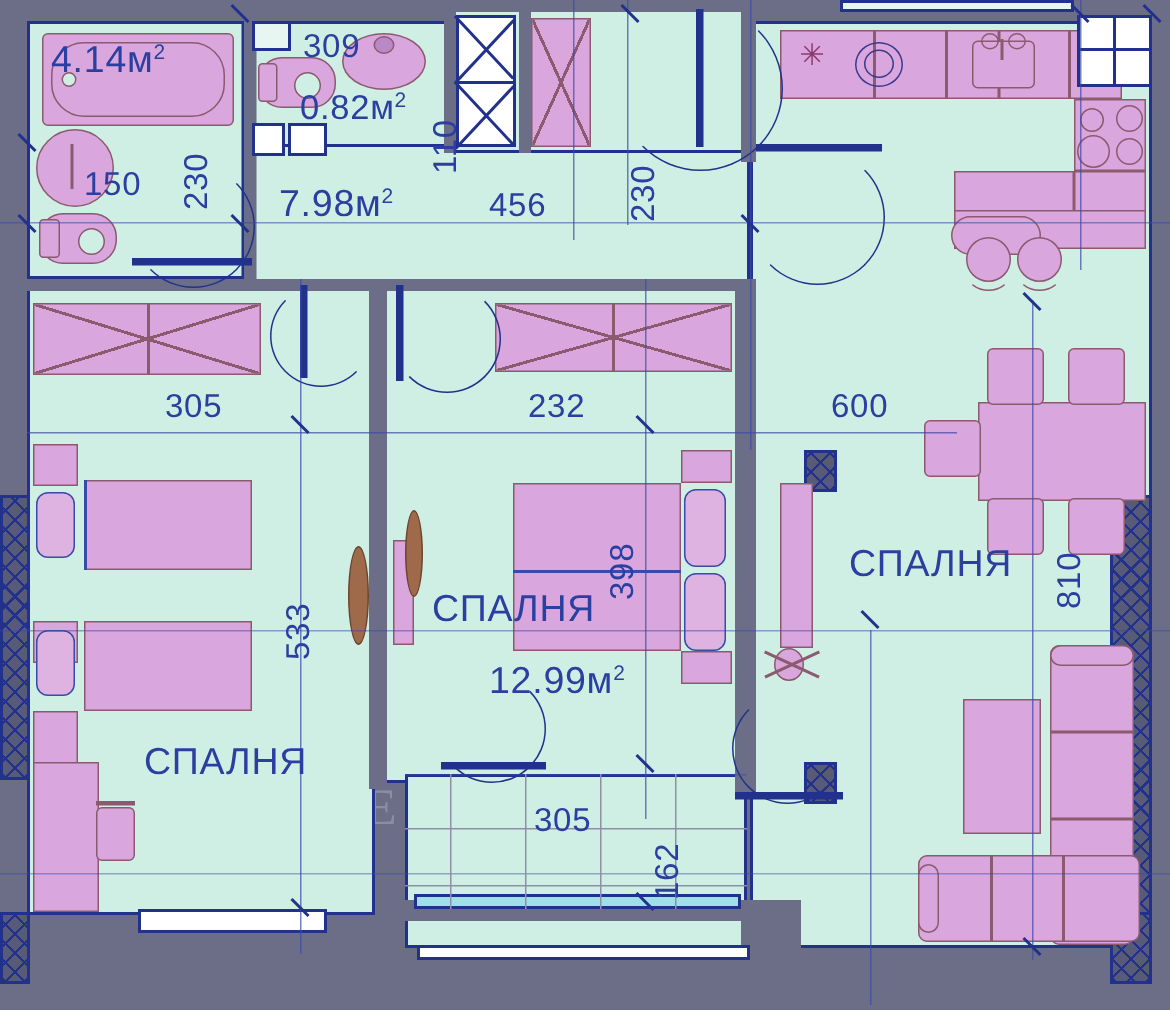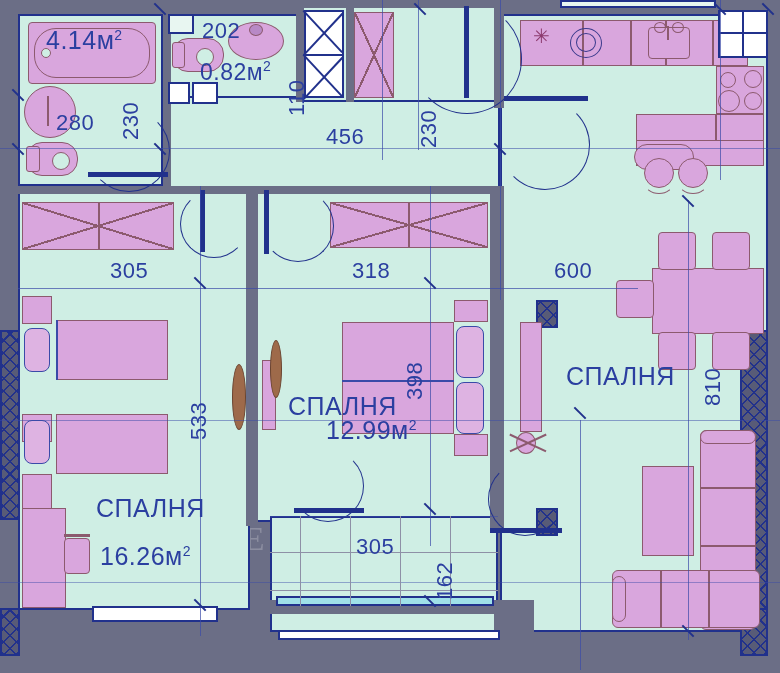--- a/index.html
+++ b/index.html
@@ -251,40 +251,40 @@
   <div class="tick" style="left:422px;top:282px;"></div>
   <div class="tick" style="left:192px;top:604px;"></div>
   <div class="tick" style="left:422px;top:508px;"></div>
   <div class="tick" style="left:422px;top:600px;"></div>
   <div class="tick" style="left:680px;top:200px;"></div>
   <div class="tick" style="left:680px;top:630px;"></div>
   <div class="tick" style="left:712px;top:8px;"></div>
   <div class="tick" style="left:760px;top:8px;"></div>
   <div class="tick" style="left:572px;top:412px;"></div>
 
-  <div class="lbl roomarea" style="left:46px;top:26px;"><span>4.14</span><span>м</span><span class="sup">2</span></div>
-  <div class="lbl dim" style="left:56px;top:110px;">280</div>
+  <div class="lbl roomarea" style="left:34px;top:26px;"><span>4.14</span><span>м</span><span class="sup">2</span></div>
+  <div class="lbl dim" style="left:56px;top:110px;">150</div>
   <div class="lbl dimv" style="left:118px;top:140px;">230</div>
 
-  <div class="lbl dim" style="left:202px;top:18px;">202</div>
+  <div class="lbl dim" style="left:202px;top:18px;">309</div>
   <div class="lbl roomarea" style="left:200px;top:58px;font-size:23px;"><span>0.82</span><span>м</span><span class="sup">2</span></div>
   <div class="lbl dimv" style="left:284px;top:116px;">110</div>
 
+  <div class="lbl roomarea" style="left:186px;top:122px;"><span>7.98</span><span>м</span><span class="sup">2</span></div>
   <div class="lbl dim" style="left:326px;top:124px;">456</div>
   <div class="lbl dimv" style="left:416px;top:148px;">230</div>
 
   <div class="lbl dim" style="left:110px;top:258px;">305</div>
   <div class="lbl dimv" style="left:186px;top:440px;">533</div>
   <div class="lbl roomname" style="left:96px;top:494px;">СПАЛНЯ</div>
-  <div class="lbl roomarea" style="left:100px;top:542px;"><span>16.26</span><span>м</span><span class="sup">2</span></div>
-
-  <div class="lbl dim" style="left:352px;top:258px;">318</div>
+
+  <div class="lbl dim" style="left:352px;top:258px;">232</div>
   <div class="lbl dimv" style="left:402px;top:400px;">398</div>
   <div class="lbl roomname" style="left:288px;top:392px;">СПАЛНЯ</div>
-  <div class="lbl roomarea" style="left:326px;top:416px;"><span>12.99</span><span>м</span><span class="sup">2</span></div>
+  <div class="lbl roomarea" style="left:326px;top:440px;"><span>12.99</span><span>м</span><span class="sup">2</span></div>
 
   <div class="lbl dim" style="left:554px;top:258px;">600</div>
   <div class="lbl dimv" style="left:700px;top:406px;">810</div>
   <div class="lbl roomname" style="left:566px;top:362px;">СПАЛНЯ</div>
 
   <div class="lbl dim" style="left:356px;top:534px;">305</div>
   <div class="lbl dimv" style="left:432px;top:600px;">162</div>
 
 </div>
 

